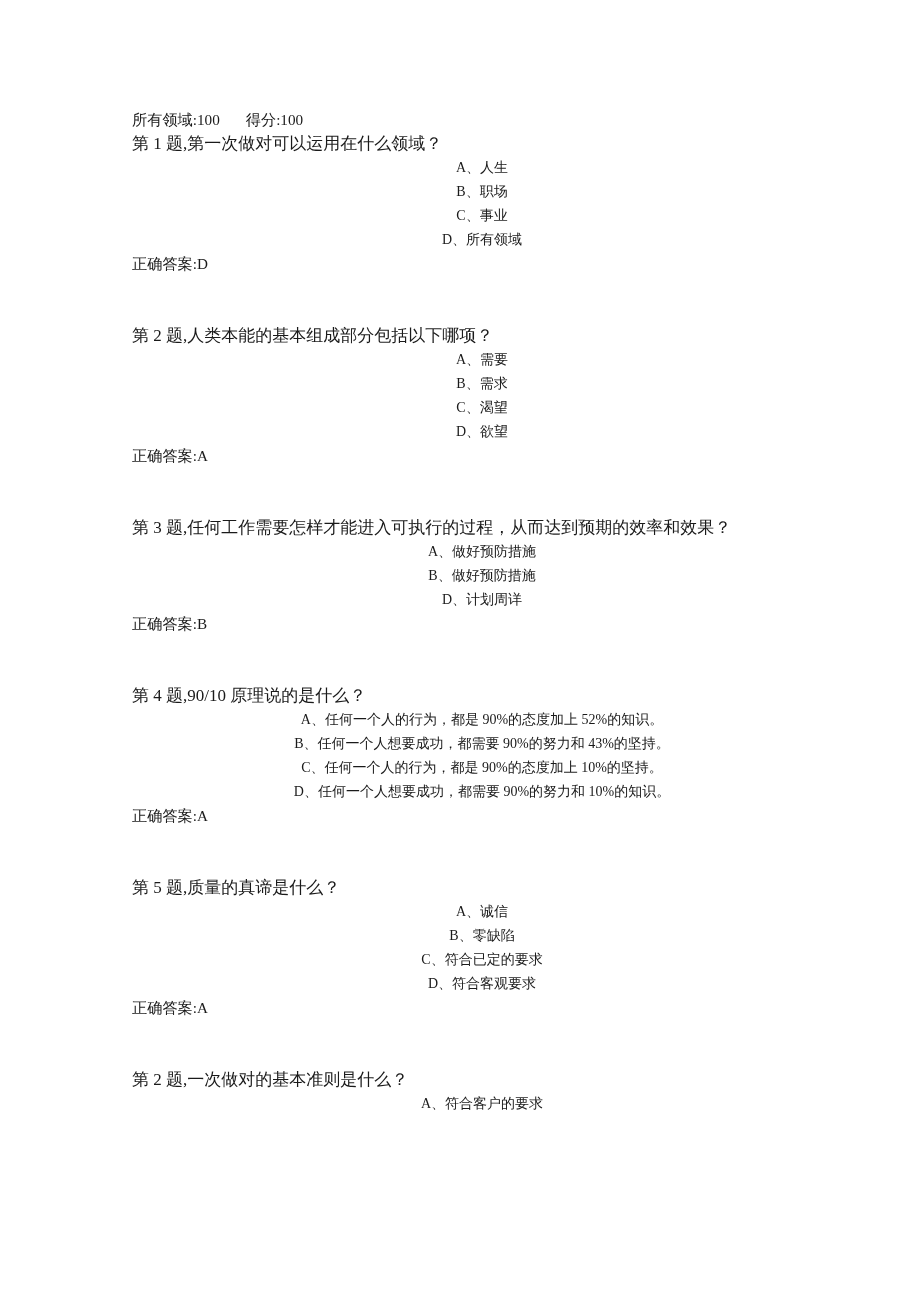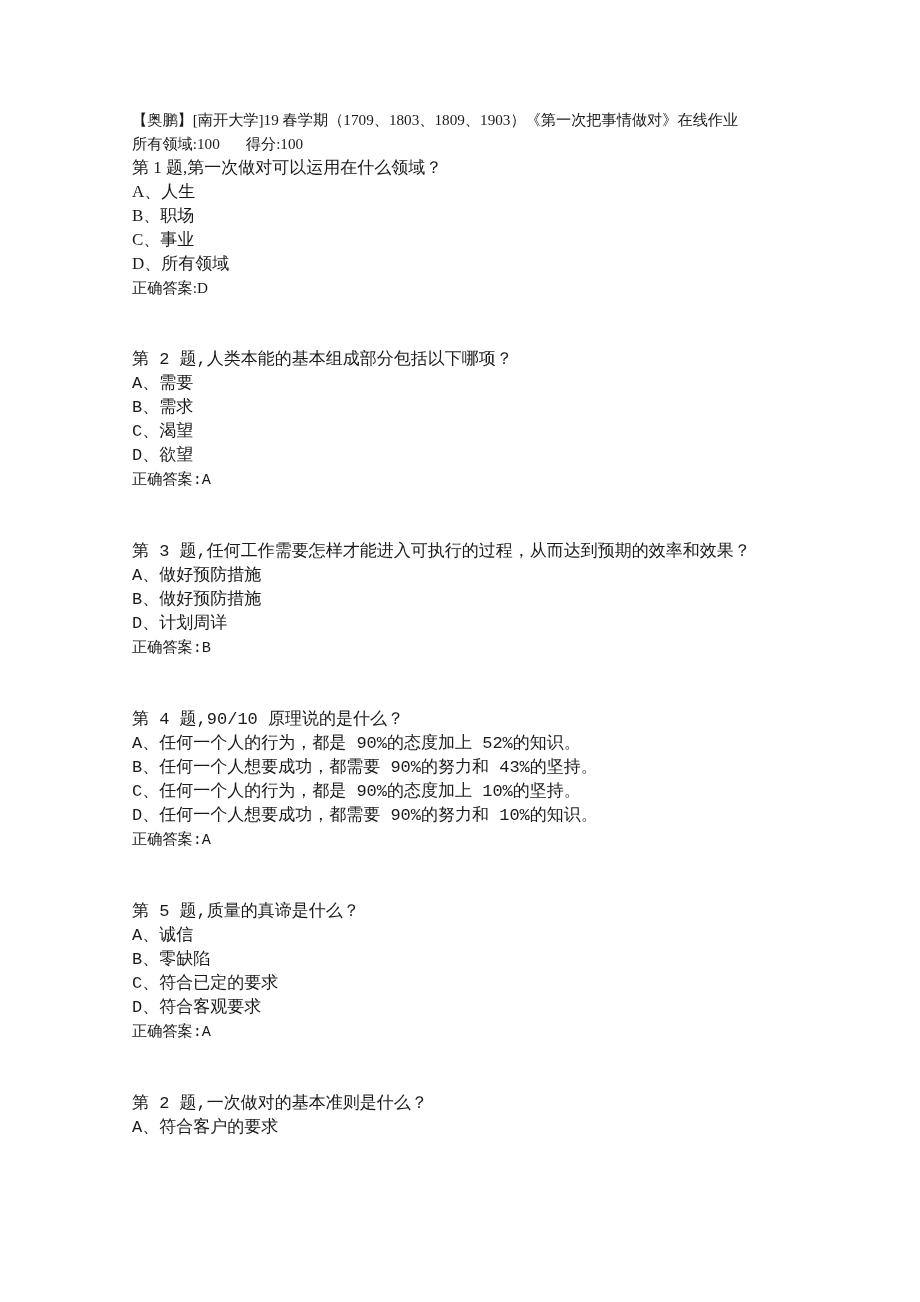--- a/index.html
+++ b/index.html
@@ -35,44 +35,43 @@
   .score-gap {
     display: inline-block;
     width: 26px;
   }
   .qblock {
     margin: 0;
     padding: 0;
   }
   .qblock + .qblock {
     margin-top: 48px;
-    font-family: Liberation Mono, monospace;
   }
   .q-stem {
     font-size: 17px;
     line-height: 24px;
     white-space: pre;
   }
   .q-option {
-    font-size: 17px;
+    font-size: 14px;
     line-height: 24px;
     white-space: pre;
+    text-align: center;
   }
   .q-answer {
     font-size: 15.2px;
     line-height: 24px;
     white-space: pre;
   }
 </style>
 </head>
 <body>
 
 <div id="doc">
 
-  <div class="header-title">【奥鹏】[南开大学]19 春学期（1709、1803、1809、1903）《第一次把事情做对》在线作业</div>
 
   <div class="score-line"><span>所有领域:100</span><span class="score-gap"></span><span>得分:100</span></div>
 
   <div id="questions">
       <div class="qblock">
         <div class="q-stem">第 1 题,第一次做对可以运用在什么领域？</div>
         <div class="q-option">A、人生</div>
         <div class="q-option">B、职场</div>
         <div class="q-option">C、事业</div>
         <div class="q-option">D、所有领域</div>

